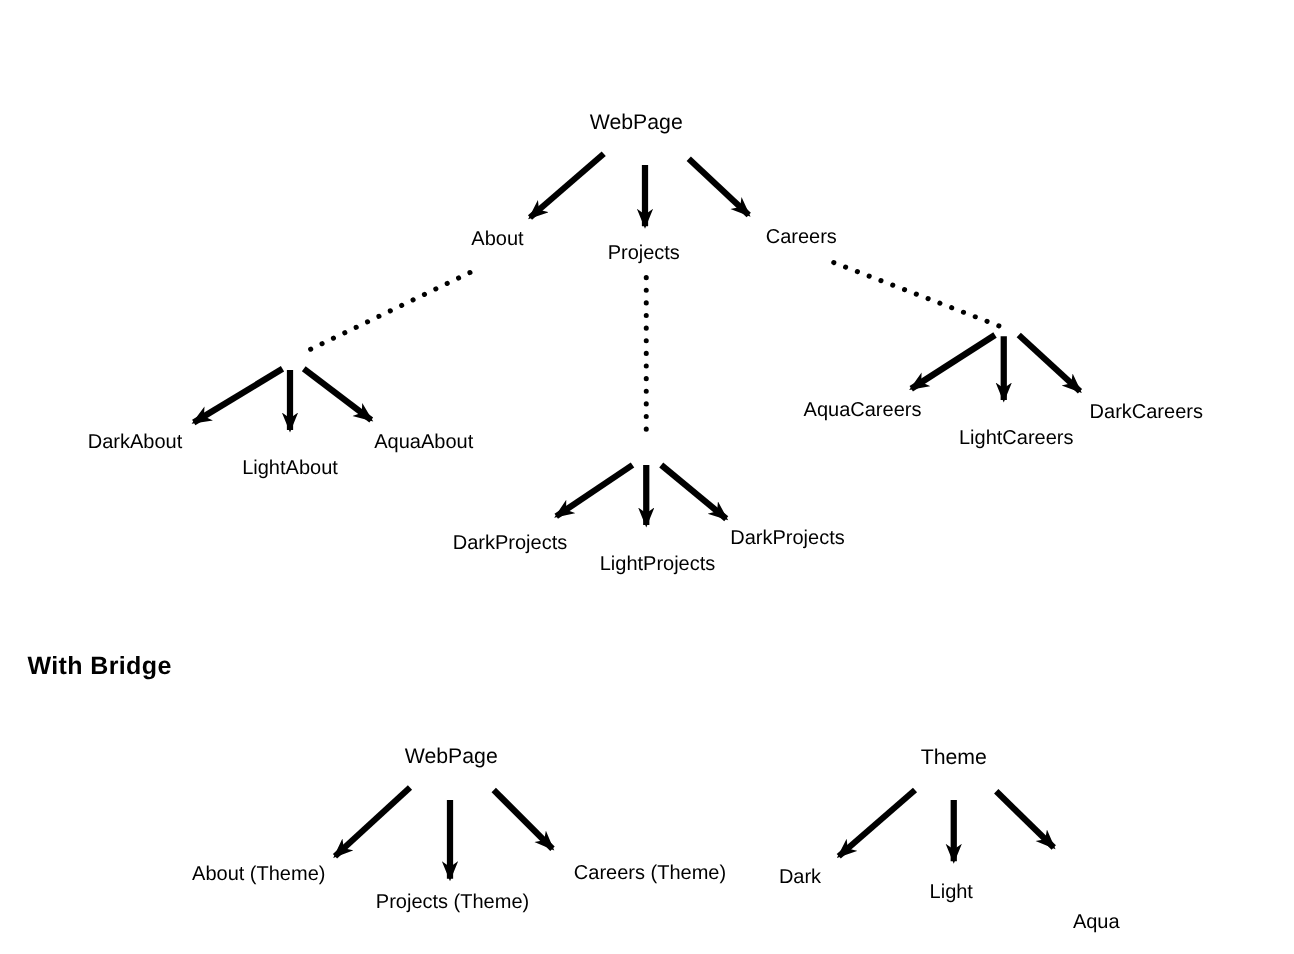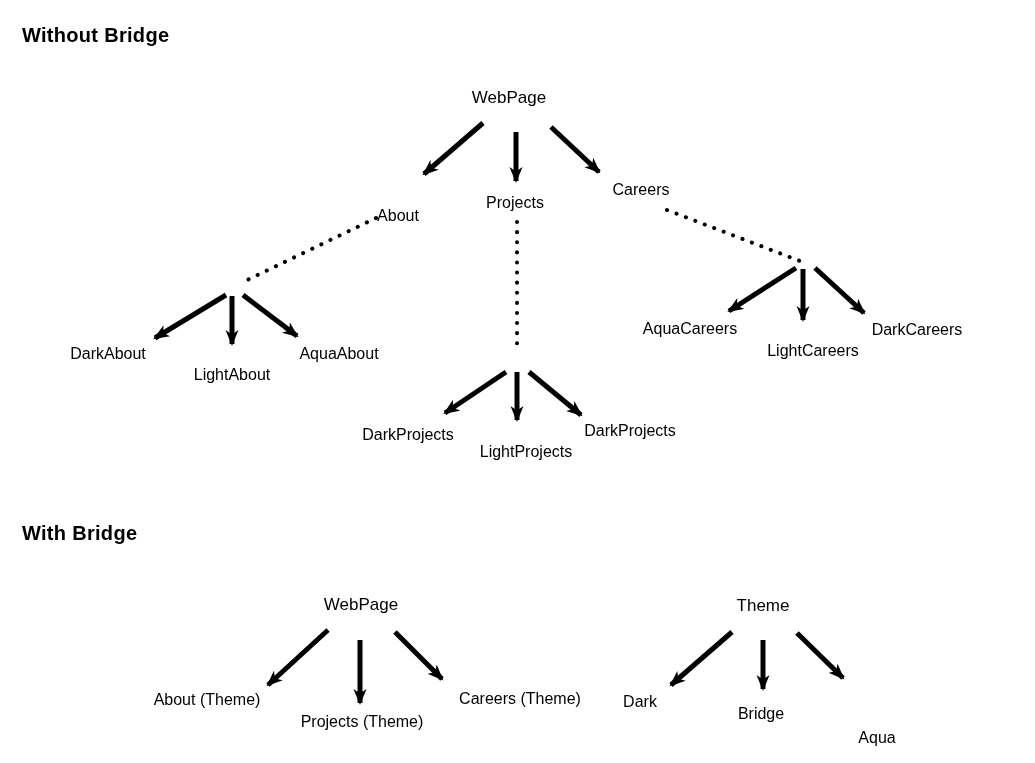--- a/index.html
+++ b/index.html
@@ -86,25 +86,24 @@
 
     <line class="edge" x1="328" y1="630" x2="268" y2="685" marker-end="url(#ah)"></line>
     <line class="edge" x1="360" y1="640" x2="360" y2="703" marker-end="url(#ah)"></line>
     <line class="edge" x1="395" y1="632" x2="442" y2="679" marker-end="url(#ah)"></line>
 
     <line class="edge" x1="732" y1="632" x2="671" y2="685" marker-end="url(#ah)"></line>
     <line class="edge" x1="763" y1="640" x2="763" y2="689" marker-end="url(#ah)"></line>
     <line class="edge" x1="797" y1="633" x2="843" y2="678" marker-end="url(#ah)"></line>
   </svg>
 
-  <div class="heading" style="left:22px; top:24px;">Without Bridge</div>
   <div class="heading" style="left:22px; top:522px;">With Bridge</div>
 
   <div class="node root-node" style="left:509px; top:98px;">WebPage</div>
-  <div class="node" style="left:398px; top:192px;margin-top:24px;">About</div>
+  <div class="node" style="left:398px; top:192px;">About</div>
   <div class="node" style="left:515px; top:203px;">Projects</div>
   <div class="node" style="left:641px; top:190px;">Careers</div>
 
   <div class="node" style="left:108px; top:354px;">DarkAbout</div>
   <div class="node" style="left:232px; top:375px;">LightAbout</div>
   <div class="node" style="left:339px; top:354px;">AquaAbout</div>
 
   <div class="node" style="left:408px; top:435px;">DarkProjects</div>
   <div class="node" style="left:526px; top:452px;">LightProjects</div>
   <div class="node" style="left:630px; top:431px;">DarkProjects</div>
@@ -113,16 +112,16 @@
   <div class="node" style="left:813px; top:351px;">LightCareers</div>
   <div class="node" style="left:917px; top:330px;">DarkCareers</div>
 
   <div class="node root-node" style="left:361px; top:605px;">WebPage</div>
   <div class="node" style="left:207px; top:700px;">About (Theme)</div>
   <div class="node" style="left:362px; top:722px;">Projects (Theme)</div>
   <div class="node" style="left:520px; top:699px;">Careers (Theme)</div>
 
   <div class="node root-node" style="left:763px; top:606px;">Theme</div>
   <div class="node" style="left:640px; top:702px;">Dark</div>
-  <div class="node" style="left:761px; top:714px;">Bridge</div>
+  <div class="node" style="left:761px; top:714px;">Light</div>
   <div class="node" style="left:877px; top:738px;">Aqua</div>
 
 </div>
 
 </body></html>

